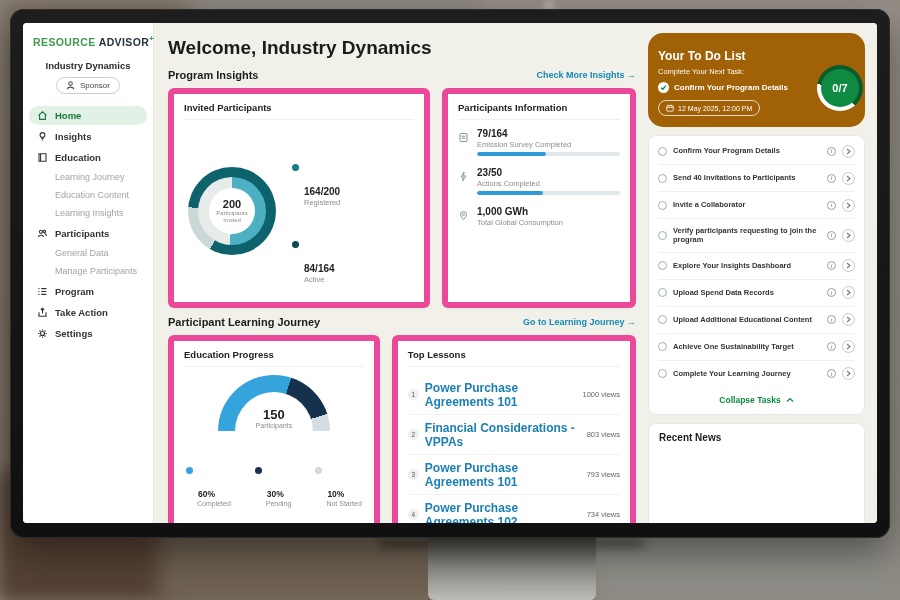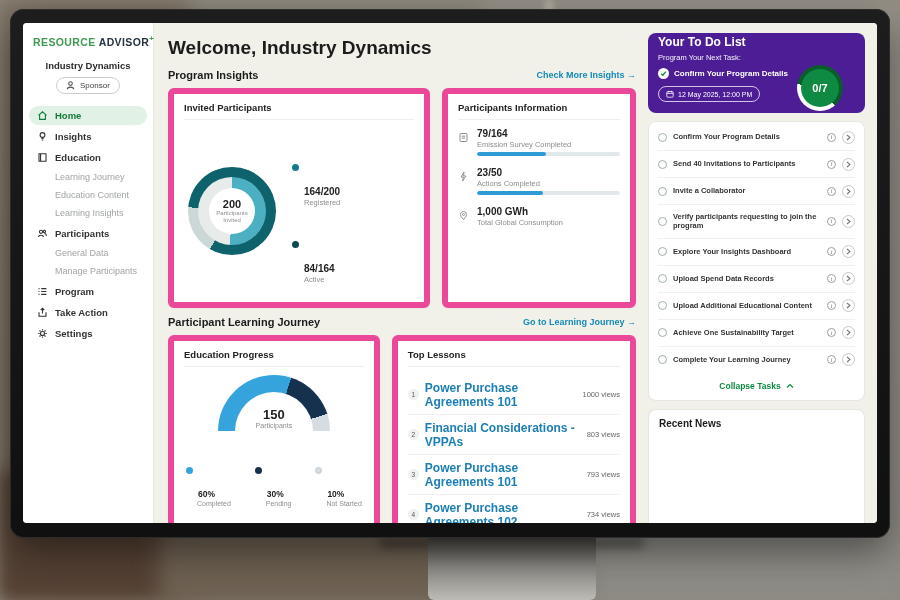--- a/index.html
+++ b/index.html
@@ -98,30 +98,30 @@
   
   .card-lessons { flex:1.18; }
   .lesson-row { display:flex; align-items:center; gap:6px; padding:5.5px 0; border-bottom:1px solid #f1f1ed; }
   .lesson-row:last-child { border-bottom:none; }
   .rank { width:11px; height:11px; border-radius:50%; background:#eef1f0; font-size:6.5px; color:#555; display:flex; align-items:center; justify-content:center; flex-shrink:0; }
   .lesson-link { flex:1; font-size:12px; font-weight:bold; color:#1b7fb5; cursor:pointer; text-decoration:none; }
   .lesson-views { font-size:7.5px; color:#666; }
 
   
   .right-col { flex:1; min-width:205px; display:flex; flex-direction:column; }
-  .todo-green { position:relative; background:#4c1d95; border-radius:8px; padding:2px 10px 11px; color:#fff; }
+  .todo-green { position:relative; background:#a16207; border-radius:15px; padding:16px 10px 11px; color:#fff; }
   .tg-title { font-size:12px; font-weight:bold; }
   .tg-sub { font-size:7.5px; margin-top:4px; opacity:.95; }
   .tg-task { display:flex; align-items:center; gap:5px; margin-top:6px; width:140px; }
   .tg-check { width:11px; height:11px; border-radius:50%; background:#fff; display:flex; align-items:center; justify-content:center; flex-shrink:0; }
   .tg-check svg { width:7px; height:7px; }
   .tg-task-label { font-size:8px; font-weight:bold; line-height:1.2; }
   .tg-date { display:inline-flex; align-items:center; gap:4px; border:1px solid rgba(255,255,255,.75); border-radius:10px; padding:2.5px 7px; font-size:7px; margin-top:7px; }
   .tg-date svg { width:8px; height:8px; }
-  .tg-ring { position:absolute; right:22px; top:32px; width:46px; height:46px; border-radius:50%;
+  .tg-ring { position:absolute; right:2px; top:32px; width:46px; height:46px; border-radius:50%;
     background:conic-gradient(from 140deg, #ffffff 0 140deg, #0a5c2d 140deg 360deg); }
   .tg-ring-hole { position:absolute; inset:4px; border-radius:50%; background:#0f8a43; display:flex; align-items:center; justify-content:center; font-size:11px; font-weight:bold; }
 
   .todo-card { background:#fff; border:1px solid #e7e7e1; border-radius:8px; margin-top:8px; padding:2px 9px 4px; }
   .task-row { display:flex; align-items:center; gap:6px; padding:6.5px 0; border-bottom:1px solid #f0f0ec; cursor:pointer; }
   .task-check { width:9px; height:9px; border:1.3px solid #9fb0a8; border-radius:50%; flex-shrink:0; }
   .task-label { flex:1; font-size:7.5px; font-weight:bold; color:#333; line-height:1.3; }
   .task-info { width:9px; height:9px; border:1px solid #9aa0a0; border-radius:50%; color:#777; font-size:6px; display:flex; align-items:center; justify-content:center; flex-shrink:0; font-style:italic; font-family:"Liberation Serif", serif; }
   .task-info::before { content:"i"; }
   .task-chevron { width:13px; height:13px; border:1px solid #c5c9c7; border-radius:50%; display:flex; align-items:center; justify-content:center; flex-shrink:0; }
@@ -382,21 +382,21 @@
               <a class="lesson-link">Power Purchase Agreements 103</a>
               <span class="lesson-views">600 views</span>
             </div>
           </div>
         </div>
       </div>
 
       <div class="right-col">
         <div class="todo-green">
           <div class="tg-title">Your To Do List</div>
-          <div class="tg-sub">Program Your Next Task:</div>
+          <div class="tg-sub">Complete Your Next Task:</div>
           <div class="tg-task">
             <span class="tg-check">
                 <svg viewBox="0 0 8 8" fill="none" stroke="#0f8a43" stroke-width="1.5">
                   <path d="M1.3 4.2 L3.2 6 L6.7 1.8"></path>
                 </svg>
               </span>
             <span class="tg-task-label">Confirm Your Program Details</span>
           </div>
           <div class="tg-date">
             <span><svg viewBox="0 0 10 10" fill="none" stroke="#fff" stroke-width="1">

